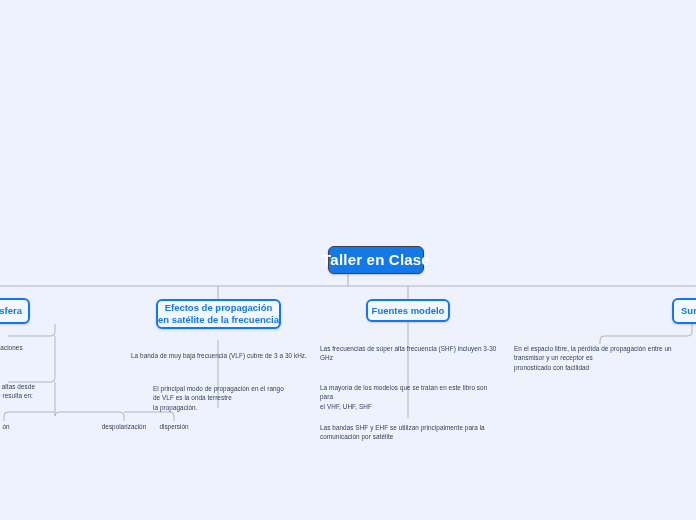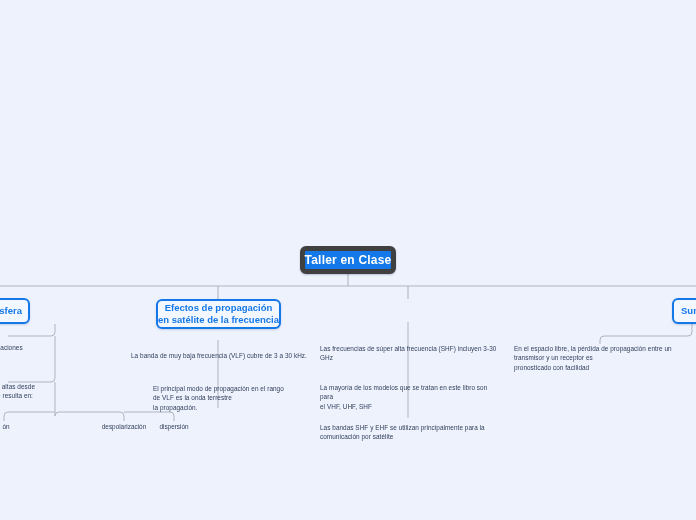--- a/index.html
+++ b/index.html
@@ -35,26 +35,27 @@
     border-radius: 6px;
     display: flex;
     align-items: center;
     justify-content: center;
     text-align: center;
     white-space: pre;
     line-height: 1.25;
   }
   .node-root {
     background: #1578e8;
-    border: 5px solid #404040;
+    border: 1px solid #404040;
     color: #ffffff;
-    font-size: 12px;
+    font-size: 15px;
     font-weight: bold;
     letter-spacing: .2px;
     box-shadow: 0 1px 2px rgba(40,70,120,.28);
+    margin-left: 28px;
   }
   .node-branch {
     background: #f3f7ff;
     border: 2px solid #1578e8;
     color: #1578e8;
     font-size: 9.5px;
     font-weight: bold;
     box-shadow: 0 1px 2px rgba(40,70,120,.20);
   }
 
@@ -131,20 +132,21 @@
 
   <div class="node node-branch" style="left:156px; top:299px; width:125px; height:30px;">Efectos de propagación
 en satélite de la frecuencia</div>
 
   <div class="note" style="left:131px; top:351px; width:180px; text-align:left;">La banda de muy baja frecuencia (VLF) cubre de 3 a 30 kHz.</div>
 
   <div class="note" style="left:153px; top:384px; width:170px;">El principal modo de propagación en el rango
  de VLF es la onda terrestre
  la propagación.</div>
 
+  <div class="node node-branch" style="left:366px; top:299px; width:84px; height:23px;">Fuentes modelo</div>
 
   <div class="note" style="left:320px; top:344px; width:180px;">Las frecuencias de súper alta frecuencia (SHF) incluyen 3-30
 GHz</div>
 
   <div class="note" style="left:320px; top:383px; width:182px;">La mayoría de los modelos que se tratan en este libro son para
 el VHF, UHF, SHF</div>
 
   <div class="note" style="left:320px; top:423px; width:176px;">Las bandas SHF y EHF se utilizan principalmente para la
 comunicación por satélite</div>
 

